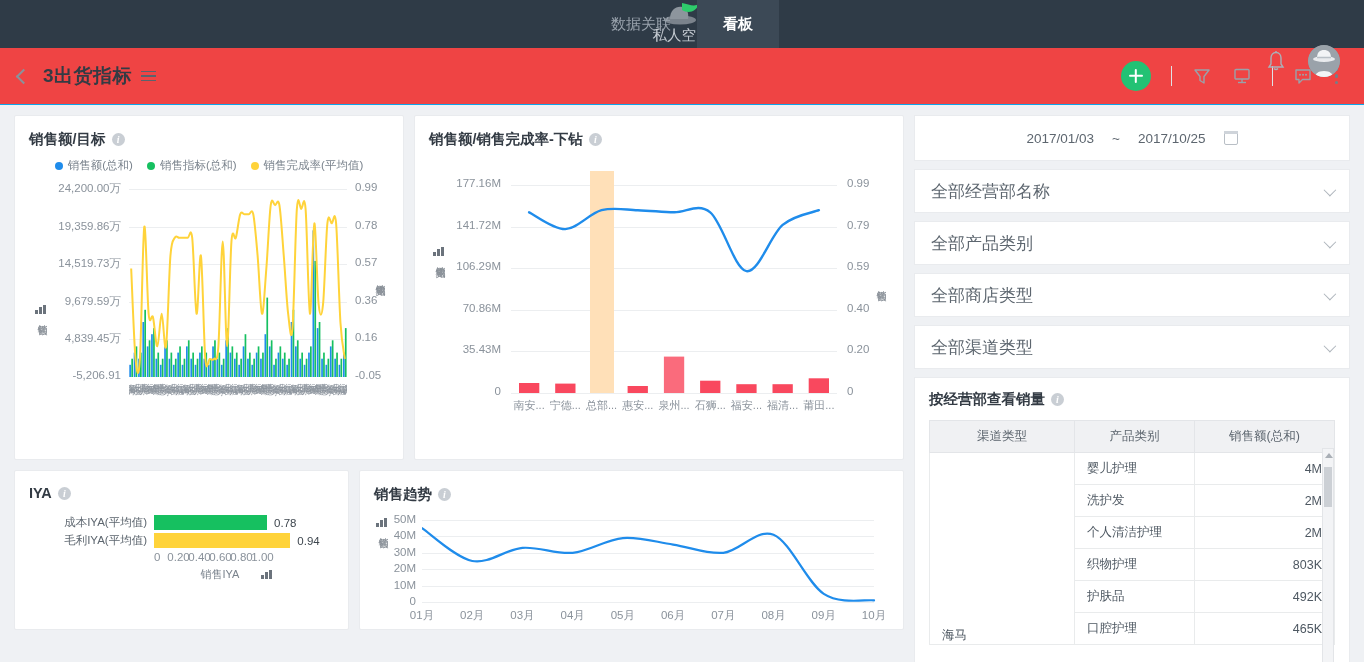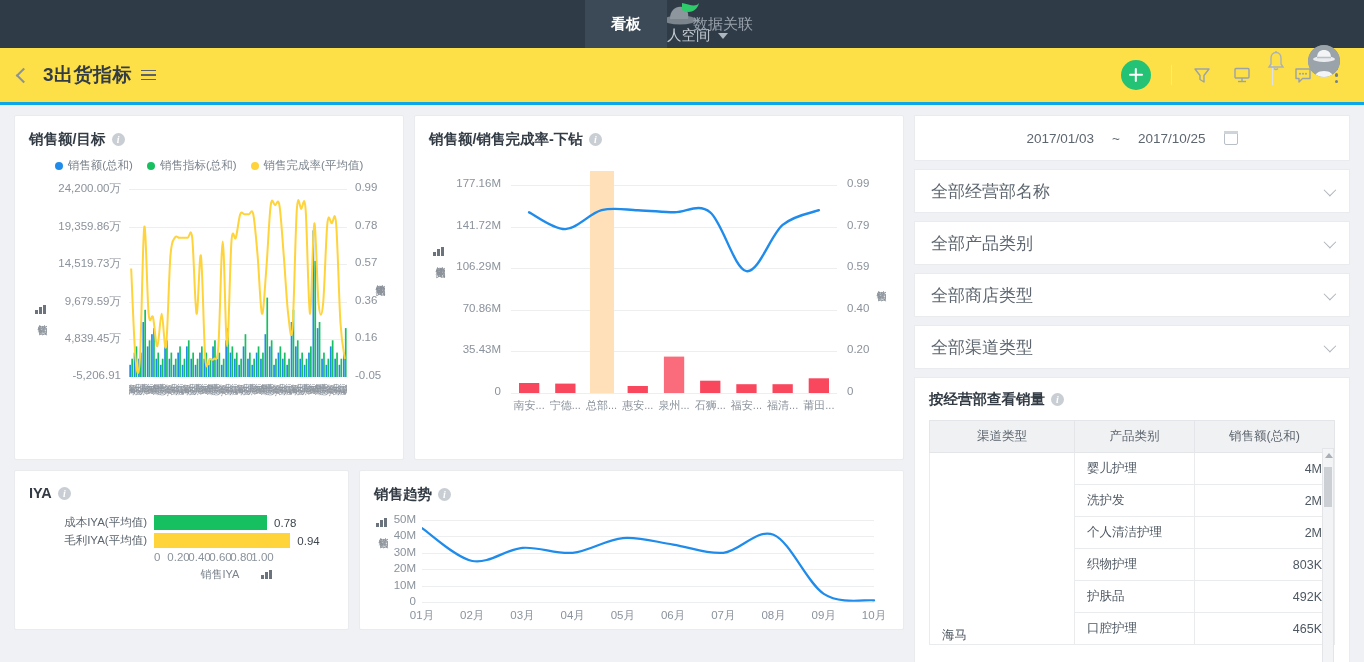--- a/index.html
+++ b/index.html
@@ -41,22 +41,22 @@
   }
   .bell { width: 20px; height: 22px; position: relative; cursor: pointer; }
   .avatar {
     width: 32px; height: 32px; border-radius: 50%; background: #8d959d;
     display: flex; align-items: center; justify-content: center; cursor: pointer;
     overflow: hidden;
   }
 
   
   .subbar {
-    height: 57px; background: #fde047; display: flex; align-items: center;
-    padding: 0 24px 0 18px; border-bottom: 3px solid #0ea5e9;
+    height: 57px; background: #ef4444; display: flex; align-items: center;
+    padding: 0 24px 0 18px; border-bottom: 1px solid #0ea5e9;
   }
   .back-chevron {
     width: 11px; height: 11px; border-left: 2px solid #8a929b;
     border-bottom: 2px solid #8a929b; transform: rotate(45deg);
     margin-right: 14px; cursor: pointer;
   }
   .page-title { font-size: 19px; color: #333b44; font-weight: bold; letter-spacing: .5px; }
   .hamburger { margin-left: 9px; display: inline-flex; flex-direction: column; gap: 3px; cursor: pointer; }
   .hamburger i { display: block; width: 15px; height: 1.6px; background: #5a636d; }
   .tb-right { margin-left: auto; display: flex; align-items: center; gap: 20px; }
@@ -191,25 +191,25 @@
       <path d="M20 3 C27 4, 33 8, 37 3 C35 12, 26 14, 20 10 Z" fill="#2ecb6b"></path>
     </svg>
   </div>
   <div class="nav-divider"></div>
   <div class="space-sel">
     <span>私人空间</span>
     <span class="caret-down"></span>
   </div>
 
   <div class="nav-tabs">
+    <div class="nav-tab">
+      <span>数据关联</span>
+    </div>
     <div class="nav-tab active">
       <span>看板</span>
-    </div>
-    <div class="nav-tab">
-      <span>数据关联</span>
     </div>
   </div>
 
   <div class="nav-right">
     <span class="bell">
       <svg width="20" height="22" viewBox="0 0 20 22">
         <path d="M10 2.5 C13.2 2.5 15 5 15 8 L15 14 L17 17 L3 17 L5 14 L5 8 C5 5 6.8 2.5 10 2.5 Z" fill="none" stroke="#aab1b9" stroke-width="1.4"></path>
         <path d="M10 1 L10 2.5" stroke="#aab1b9" stroke-width="1.4"></path>
         <path d="M8 18.5 Q10 20.5 12 18.5" fill="none" stroke="#aab1b9" stroke-width="1.4"></path>
       </svg>

